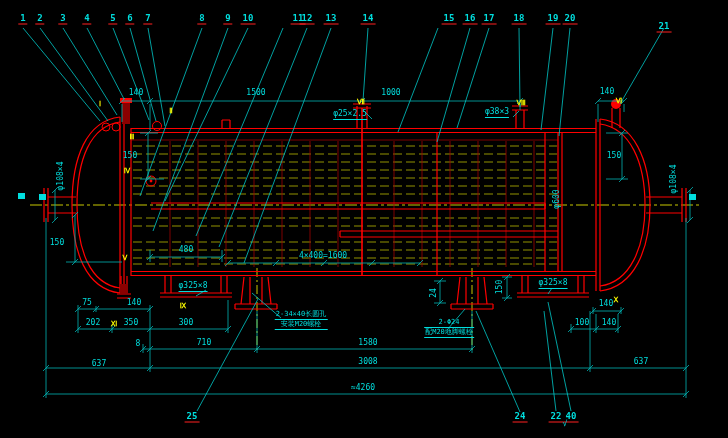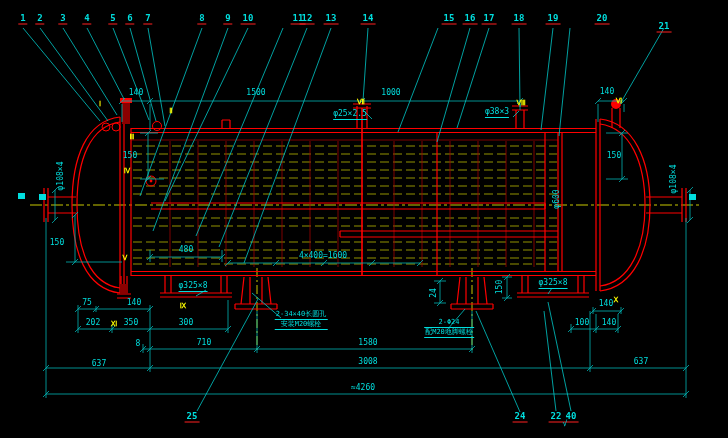--- a/index.html
+++ b/index.html
@@ -144,21 +144,21 @@
       <span class="lbl callout" style="left: 248px; top: 19px;">10</span>
       <span class="lbl callout" style="left: 283px; top: 19px; margin-left: 15px;">11</span>
       <span class="lbl callout" style="left: 307px; top: 19px;">12</span>
       <span class="lbl callout" style="left: 331px; top: 19px;">13</span>
       <span class="lbl callout" style="left: 368px; top: 19px;">14</span>
       <span class="lbl callout" style="left: 449px; top: 19px;">15</span>
       <span class="lbl callout" style="left: 470px; top: 19px;">16</span>
       <span class="lbl callout" style="left: 489px; top: 19px;">17</span>
       <span class="lbl callout" style="left: 519px; top: 19px;">18</span>
       <span class="lbl callout" style="left: 553px; top: 19px;">19</span>
-      <span class="lbl callout" style="left: 570px; top: 19px; margin-left: 32px;">20</span>
+      <span class="lbl callout" style="left: 570px; top: 19px;">20</span>
       <span class="lbl callout" style="left: 664px; top: 27px;">21</span>
       <span class="lbl callout" style="left: 192px; top: 417px;">25</span>
       <span class="lbl callout" style="left: 520px; top: 417px;">24</span>
       <span class="lbl callout" style="left: 556px; top: 417px;">22</span>
       <span class="lbl callout" style="left: 571px; top: 417px;">40</span>
       <span class="lbl " style="left: 136px; top: 93px;">140</span>
       <span class="lbl " style="left: 256px; top: 93px;">1500</span>
       <span class="lbl " style="left: 391px; top: 93px;">1000</span>
       <span class="lbl " style="left: 607px; top: 92px;">140</span>
       <span class="lbl " style="left: 130px; top: 156px;">150</span>

